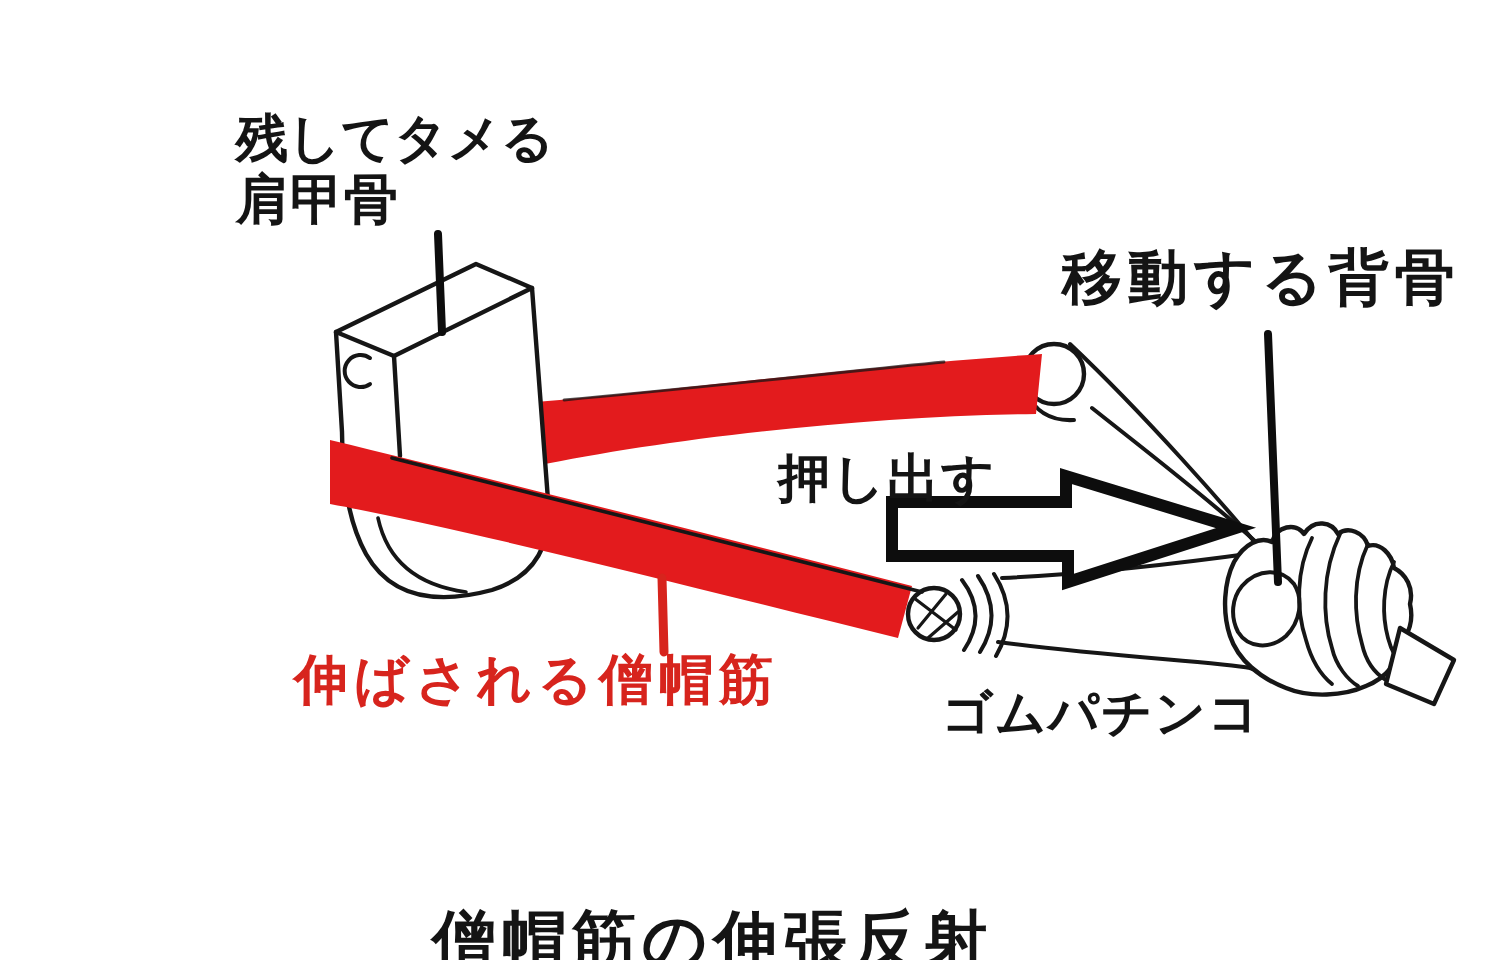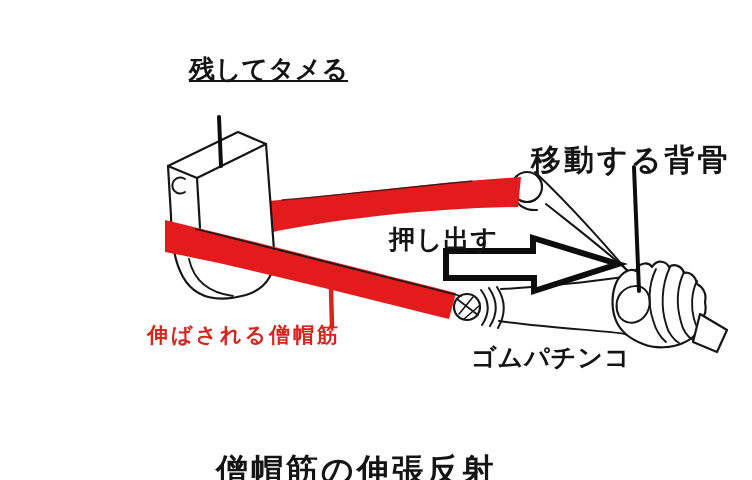--- a/index.html
+++ b/index.html
@@ -12,21 +12,21 @@
   }
   #drawing{position:absolute;left:0;top:0;}
   .label{
     position:absolute;
     font-weight:900;
     color:#141414;
     white-space:nowrap;
     line-height:1.18;
   }
   .label.red{color:#d7241d;}
-  .center{text-align:right;text-decoration:underline;}
+  .center{text-align:left;}
 </style>
 </head>
 <body>
 
 <div id="canvas">
 
   <svg id="drawing" width="752" height="480" viewBox="0 0 752 480" fill="none" stroke-linecap="round" stroke-linejoin="round">
 
     <g>
       <circle cx="527" cy="187" r="15" fill="#ffffff" stroke="#161616" stroke-width="2.2"></circle>
@@ -75,25 +75,26 @@
 
     <path d="M446,251 L533,251 L533,238 L618,264 L534,291 L534,278 L446,278 Z" fill="#ffffff" stroke="#0d0d0d" stroke-width="6" stroke-linejoin="miter"></path>
 
     <path d="M219,117 L221,166" stroke="#0d0d0d" stroke-width="4"></path>
     <path d="M634,167 L639,291" stroke="#0d0d0d" stroke-width="4"></path>
     <path d="M331,289 L332,326" stroke-width="4.5" stroke="#d7241d"></path>
   </svg>
 
   <div class="label center" style="left:118px;top:54px;width:230px;font-size:26px;">
     <div>残してタメる</div>
+    <div style="font-size:27px;">肩甲骨</div>
   </div>
 
-  <div class="label" style="left:531px;top:122px;font-size:30px;letter-spacing:3px;margin-top:20px;">移動する背骨</div>
+  <div class="label" style="left:531px;top:122px;font-size:30px;letter-spacing:3px;">移動する背骨</div>
 
   <div class="label" style="left:389px;top:224px;font-size:26px;letter-spacing:1px;">押し出す</div>
 
-  <div class="label red" style="left:147px;top:325px;font-size:21px;letter-spacing:3px;font-family:Liberation Mono, monospace;">伸ばされる僧帽筋</div>
+  <div class="label red" style="left:147px;top:325px;font-size:27px;letter-spacing:3px;">伸ばされる僧帽筋</div>
 
   <div class="label" style="left:471px;top:343px;font-size:25px;letter-spacing:1px;">ゴムパチンコ</div>
 
   <div class="label" style="left:216px;top:452px;font-size:32px;letter-spacing:3px;">僧帽筋の伸張反射</div>
 
 </div>
 
 </body></html>

